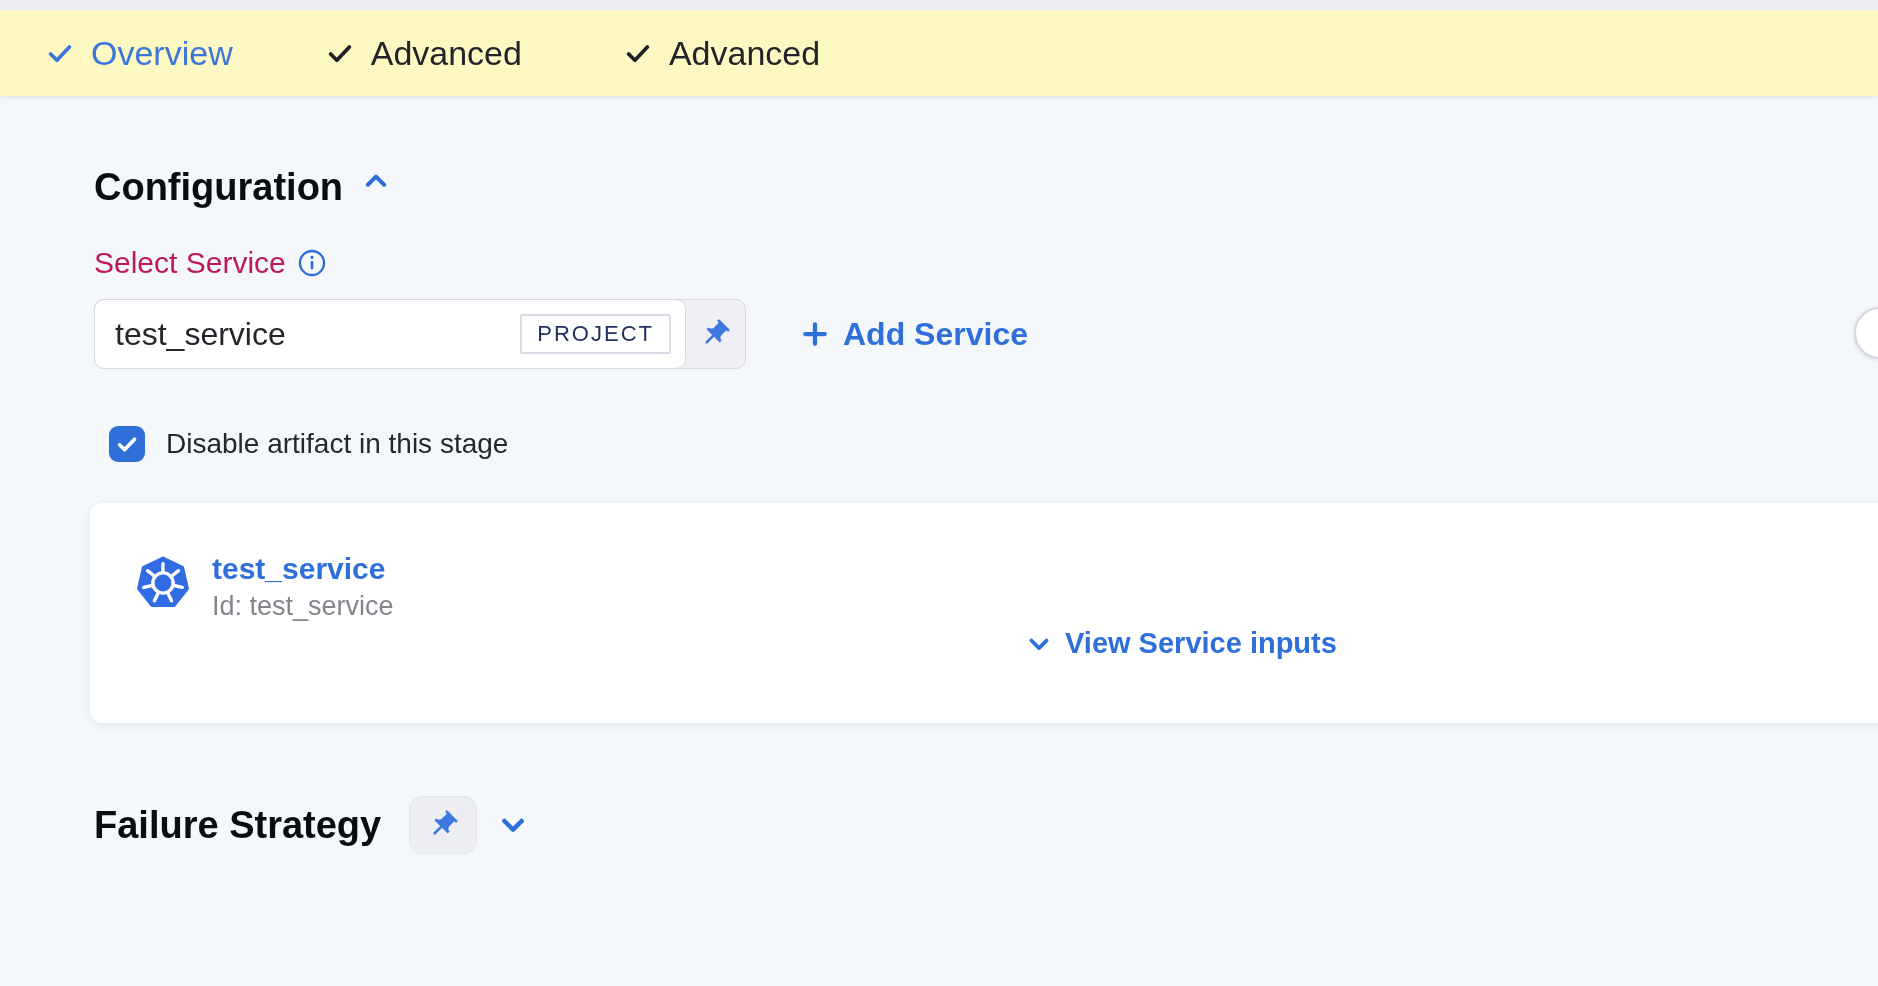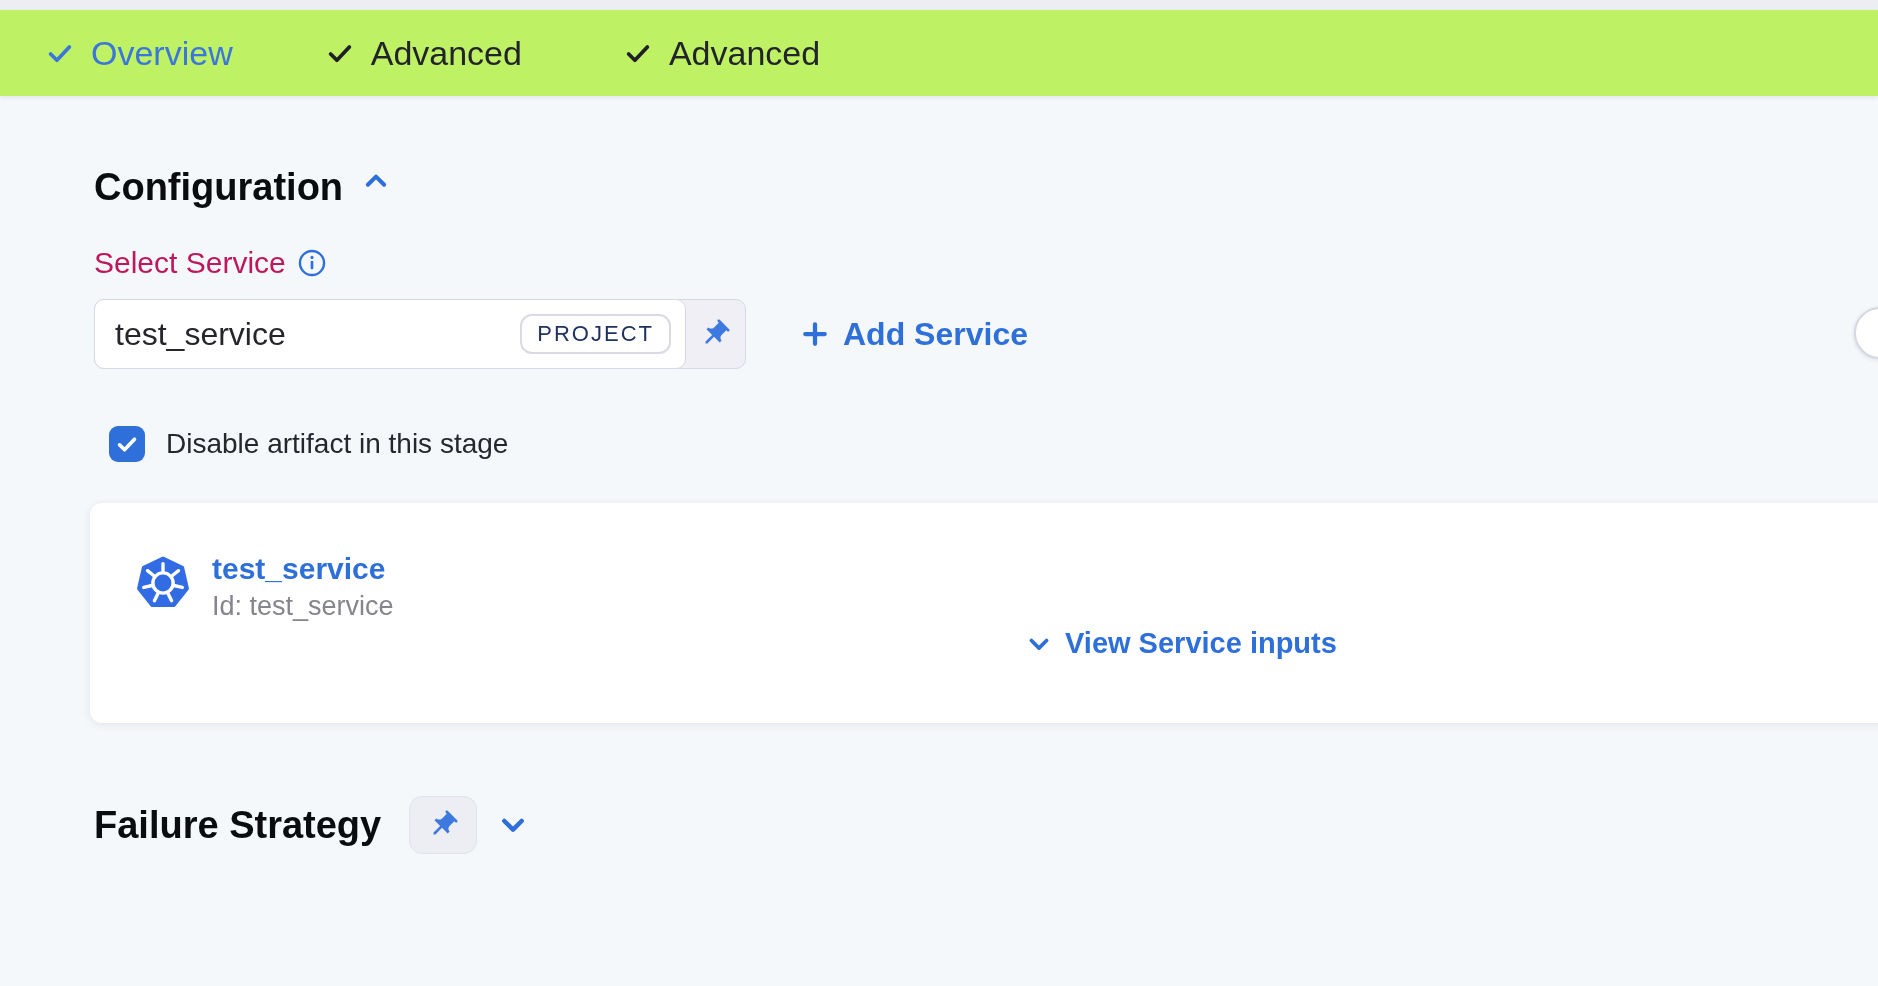--- a/index.html
+++ b/index.html
@@ -4,21 +4,21 @@
 <style>
   html,body{margin:0;padding:0;}
   body{
     width:1878px;height:986px;position:relative;overflow:hidden;
     background:#F4F8FB;
     font-family:"Liberation Sans",sans-serif;
   }
   
   .top-strip{height:10px;background:#ECEEF3;}
   .tabbar{
-    position:relative;height:86px;background:#bef264;
+    position:relative;height:86px;background:#fef9c3;
     display:flex;
     box-shadow:0 2px 4px rgba(40,41,61,.08);
   }
   .tab{
     position:relative;height:100%;display:flex;align-items:center;gap:16px;
     font-size:34px;color:#23242B;cursor:pointer;white-space:nowrap;
   }
   .tab .check-icon svg{display:block;}
   .tab.t0{margin-left:45px;color:#3B76DC;}
   .tab.t1{margin-left:135px;}
@@ -46,21 +46,21 @@
     background:#EFEFF5;border:1px solid #D7D8E1;border-radius:10px;
   }
   .service-input{
     position:absolute;left:-1px;top:-1px;width:592px;height:70px;box-sizing:border-box;
     background:#FFFFFF;border:1px solid #D7D8E1;border-radius:10px;
     display:flex;align-items:center;padding:0 14px 0 20px;cursor:text;
   }
   .service-name-value{flex:1;font-size:32px;color:#24262C;}
   .scope-badge{
     font-size:22px;letter-spacing:2px;color:#21325F;background:#FFFFFF;
-    border:2px solid #D9DAE4;border-radius:12px;padding:5px 15px;
+    border:2px solid #D9DAE4;border-radius:2px;padding:5px 15px;
   }
   .pin-area{
     position:absolute;right:0;top:0;width:60px;height:68px;
     display:flex;align-items:center;justify-content:center;cursor:pointer;
   }
   .add-service{
     position:absolute;left:800px;top:299px;height:70px;
     display:flex;align-items:center;gap:13px;
     color:#2E6FD9;font-size:32px;font-weight:bold;cursor:pointer;
   }

